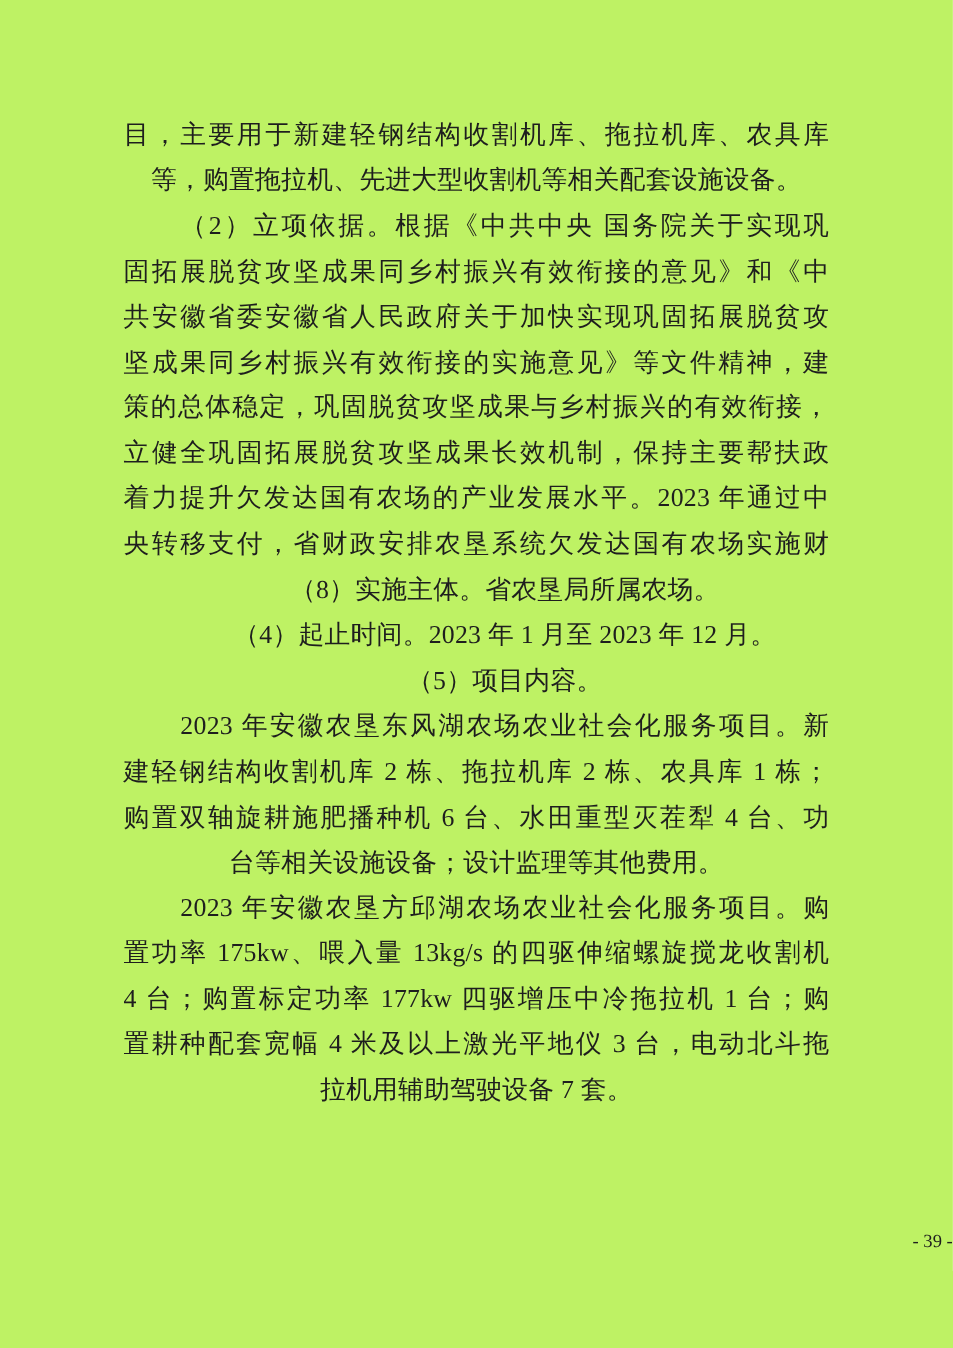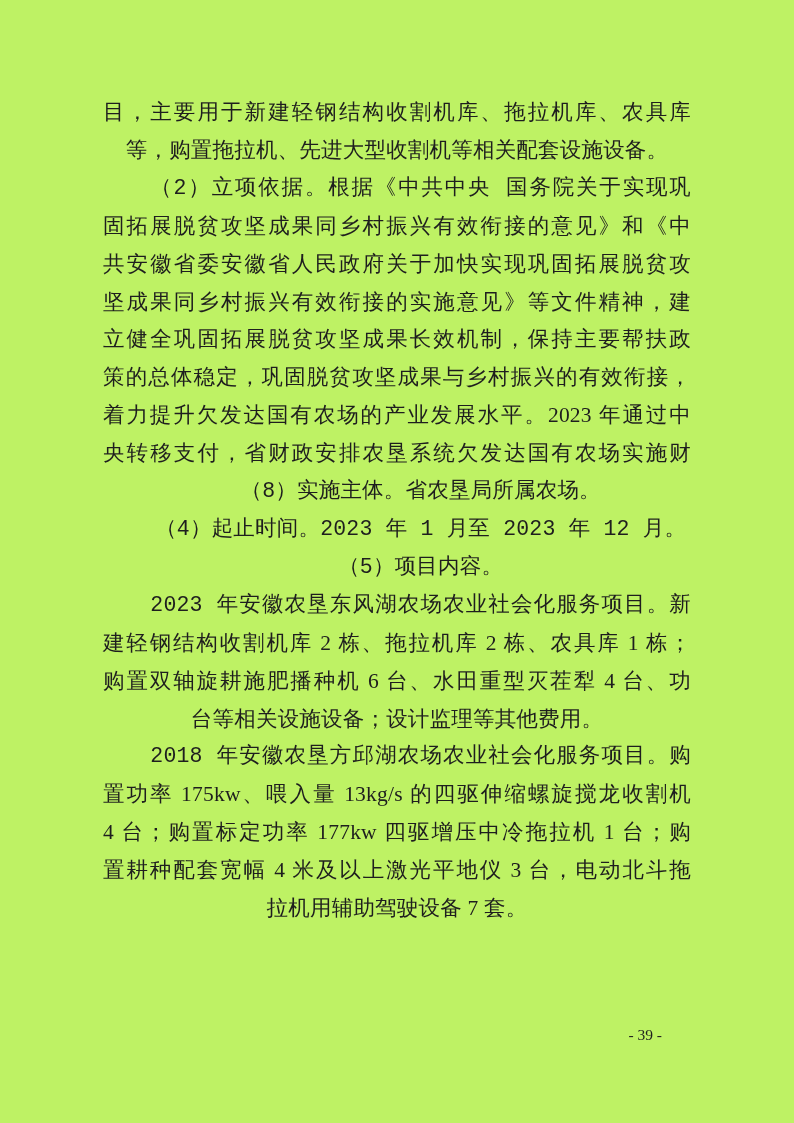--- a/index.html
+++ b/index.html
@@ -37,29 +37,27 @@
   }
   .line {
     text-align: center;
   }
   .line.full {
     text-align: justify;
     text-align-last: justify;
   }
   .line.indent {
     text-indent: 2.2em;
-    font-family: Liberation Mono, monospace;
   }
   .footer {
     position: absolute;
     top: 1024px;
     left: 0;
     width: 794px;
     text-align: right;
-    padding-right: 132px;
     box-sizing: border-box;
     font-size: 15.5px;
     line-height: 22px;
     color: #1e1e1e;
     font-family: "Liberation Serif", "DejaVu Serif", serif;
   }
 </style>
 </head>
 <body>
 
@@ -67,42 +65,42 @@
   <div class="doc-body">
       <div class="paragraph">
         <div class="line full">目，主要用于新建轻钢结构收割机库、拖拉机库、农具库</div>
         <div class="line">等，购置拖拉机、先进大型收割机等相关配套设施设备。</div>
       </div>
       <div class="paragraph">
         <div class="line full indent">（2）立项依据。根据《中共中央 国务院关于实现巩</div>
         <div class="line full">固拓展脱贫攻坚成果同乡村振兴有效衔接的意见》和《中</div>
         <div class="line full">共安徽省委安徽省人民政府关于加快实现巩固拓展脱贫攻</div>
         <div class="line full">坚成果同乡村振兴有效衔接的实施意见》等文件精神，建</div>
+        <div class="line full">策的总体稳定，巩固脱贫攻坚成果与乡村振兴的有效衔接，</div>
         <div class="line full">立健全巩固拓展脱贫攻坚成果长效机制，保持主要帮扶政</div>
-        <div class="line full">策的总体稳定，巩固脱贫攻坚成果与乡村振兴的有效衔接，</div>
         <div class="line full">着力提升欠发达国有农场的产业发展水平。2023 年通过中</div>
         <div class="line full">央转移支付，省财政安排农垦系统欠发达国有农场实施财</div>
       </div>
       <div class="paragraph">
         <div class="line indent">（8）实施主体。省农垦局所属农场。</div>
       </div>
       <div class="paragraph">
         <div class="line indent">（4）起止时间。2023 年 1 月至 2023 年 12 月。</div>
       </div>
       <div class="paragraph">
         <div class="line indent">（5）项目内容。</div>
       </div>
       <div class="paragraph">
         <div class="line full indent">2023 年安徽农垦东风湖农场农业社会化服务项目。新</div>
         <div class="line full">建轻钢结构收割机库 2 栋、拖拉机库 2 栋、农具库 1 栋；</div>
         <div class="line full">购置双轴旋耕施肥播种机 6 台、水田重型灭茬犁 4 台、功</div>
         <div class="line">台等相关设施设备；设计监理等其他费用。</div>
       </div>
       <div class="paragraph">
-        <div class="line full indent">2018 年安徽农垦方邱湖农场农业社会化服务项目。购</div>
+        <div class="line full indent">2023 年安徽农垦方邱湖农场农业社会化服务项目。购</div>
         <div class="line full">置功率 175kw、喂入量 13kg/s 的四驱伸缩螺旋搅龙收割机</div>
         <div class="line full">4 台；购置标定功率 177kw 四驱增压中冷拖拉机 1 台；购</div>
         <div class="line full">置耕种配套宽幅 4 米及以上激光平地仪 3 台，电动北斗拖</div>
         <div class="line">拉机用辅助驾驶设备 7 套。</div>
       </div>
     </div>
   <div class="footer">
     <span>- 39 -</span>
   </div>
 </div>

